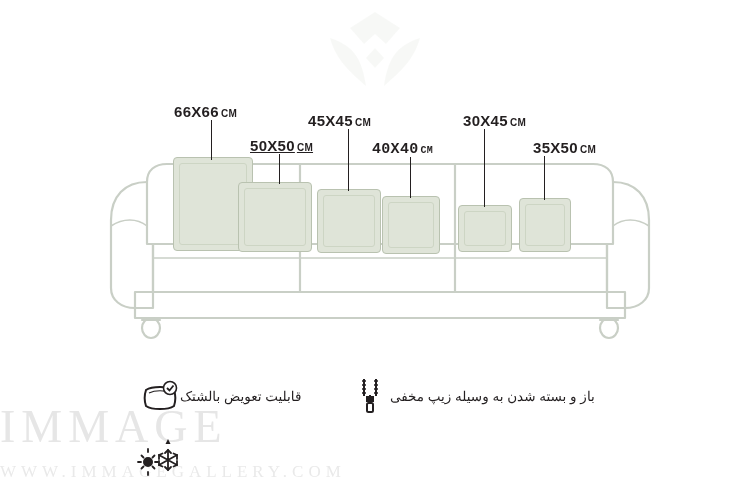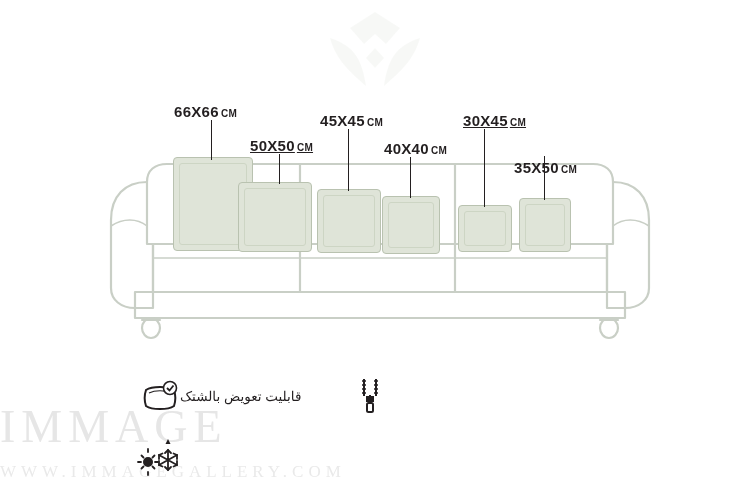--- a/index.html
+++ b/index.html
@@ -185,30 +185,30 @@
   <div class="leader" style="left:410px; top:157px; height:41px;"></div>
   <div class="leader" style="left:484px; top:129px; height:78px;"></div>
   <div class="leader" style="left:544px; top:156px; height:44px;"></div>
 
   <div class="label" style="left:174px; top:103px;">
     <span class="dim">66X66</span><span class="unit">CM</span>
   </div>
   <div class="label" style="left:250px; top:137px;text-decoration:underline;">
     <span class="dim">50X50</span><span class="unit">CM</span>
   </div>
-  <div class="label" style="left:320px; top:112px;">
+  <div class="label" style="left:308px; top:112px;">
     <span class="dim">45X45</span><span class="unit">CM</span>
   </div>
-  <div class="label" style="left:384px; top:140px;">
+  <div class="label" style="left:372px; top:140px;font-family:Liberation Mono, monospace;">
     <span class="dim">40X40</span><span class="unit">CM</span>
   </div>
-  <div class="label" style="left:463px; top:112px;text-decoration:underline;">
+  <div class="label" style="left:463px; top:112px;">
     <span class="dim">30X45</span><span class="unit">CM</span>
   </div>
-  <div class="label" style="left:514px; top:139px;margin-top:20px;">
+  <div class="label" style="left:533px; top:139px;">
     <span class="dim">35X50</span><span class="unit">CM</span>
   </div>
 
   <div class="features">
 
     <div class="feat" style="left:140px; top:8px;">
       <span class="feat-icon">
         <svg width="40" height="40" viewBox="0 0 40 40">
           <path d="M6 14 C12 10 28 10 34 14 C36 20 36 24 34 30 C28 34 12 34 6 30 C4 24 4 20 6 14 Z" fill="none" stroke="#231f20" stroke-width="2"></path>
           <path d="M9 17 C15 14 25 14 31 17" fill="none" stroke="#231f20" stroke-width="1.2"></path>
@@ -223,20 +223,21 @@
       <span class="feat-icon">
         <svg width="40" height="40" viewBox="0 0 40 40">
           <path d="M14 3 L14 20 M26 3 L26 20" stroke="#231f20" stroke-width="2" fill="none"></path>
           <path d="M12 5 h4 M12 9 h4 M12 13 h4 M12 17 h4" stroke="#231f20" stroke-width="1.6"></path>
           <path d="M24 5 h4 M24 9 h4 M24 13 h4 M24 17 h4" stroke="#231f20" stroke-width="1.6"></path>
           <path d="M16 20 L24 20 L24 26 L16 26 Z" fill="#231f20"></path>
           <path d="M20 22 L20 19" stroke="#231f20" stroke-width="2"></path>
           <rect x="17" y="27" width="6" height="9" rx="1.5" fill="none" stroke="#231f20" stroke-width="2"></rect>
         </svg>
       </span>
+      <span class="feat-text">باز و بسته شدن به وسیله زیپ مخفی</span>
     </div>
 
     <div class="feat" style="left:140px; top:68px;">
       <span class="feat-icon">
         <svg width="44" height="40" viewBox="0 0 44 40">
           <g stroke="#231f20" stroke-width="1.8" fill="none" stroke-linecap="round">
             <circle cx="12" cy="26" r="5" fill="#231f20" stroke="none"></circle>
             <path d="M12 16 L12 13 M12 39 L12 36 M2 26 L5 26 M22 26 L19 26
                      M5.5 19.5 L7.5 21.5 M18.5 32.5 L16.5 30.5
                      M5.5 32.5 L7.5 30.5 M18.5 19.5 L16.5 21.5"></path>

